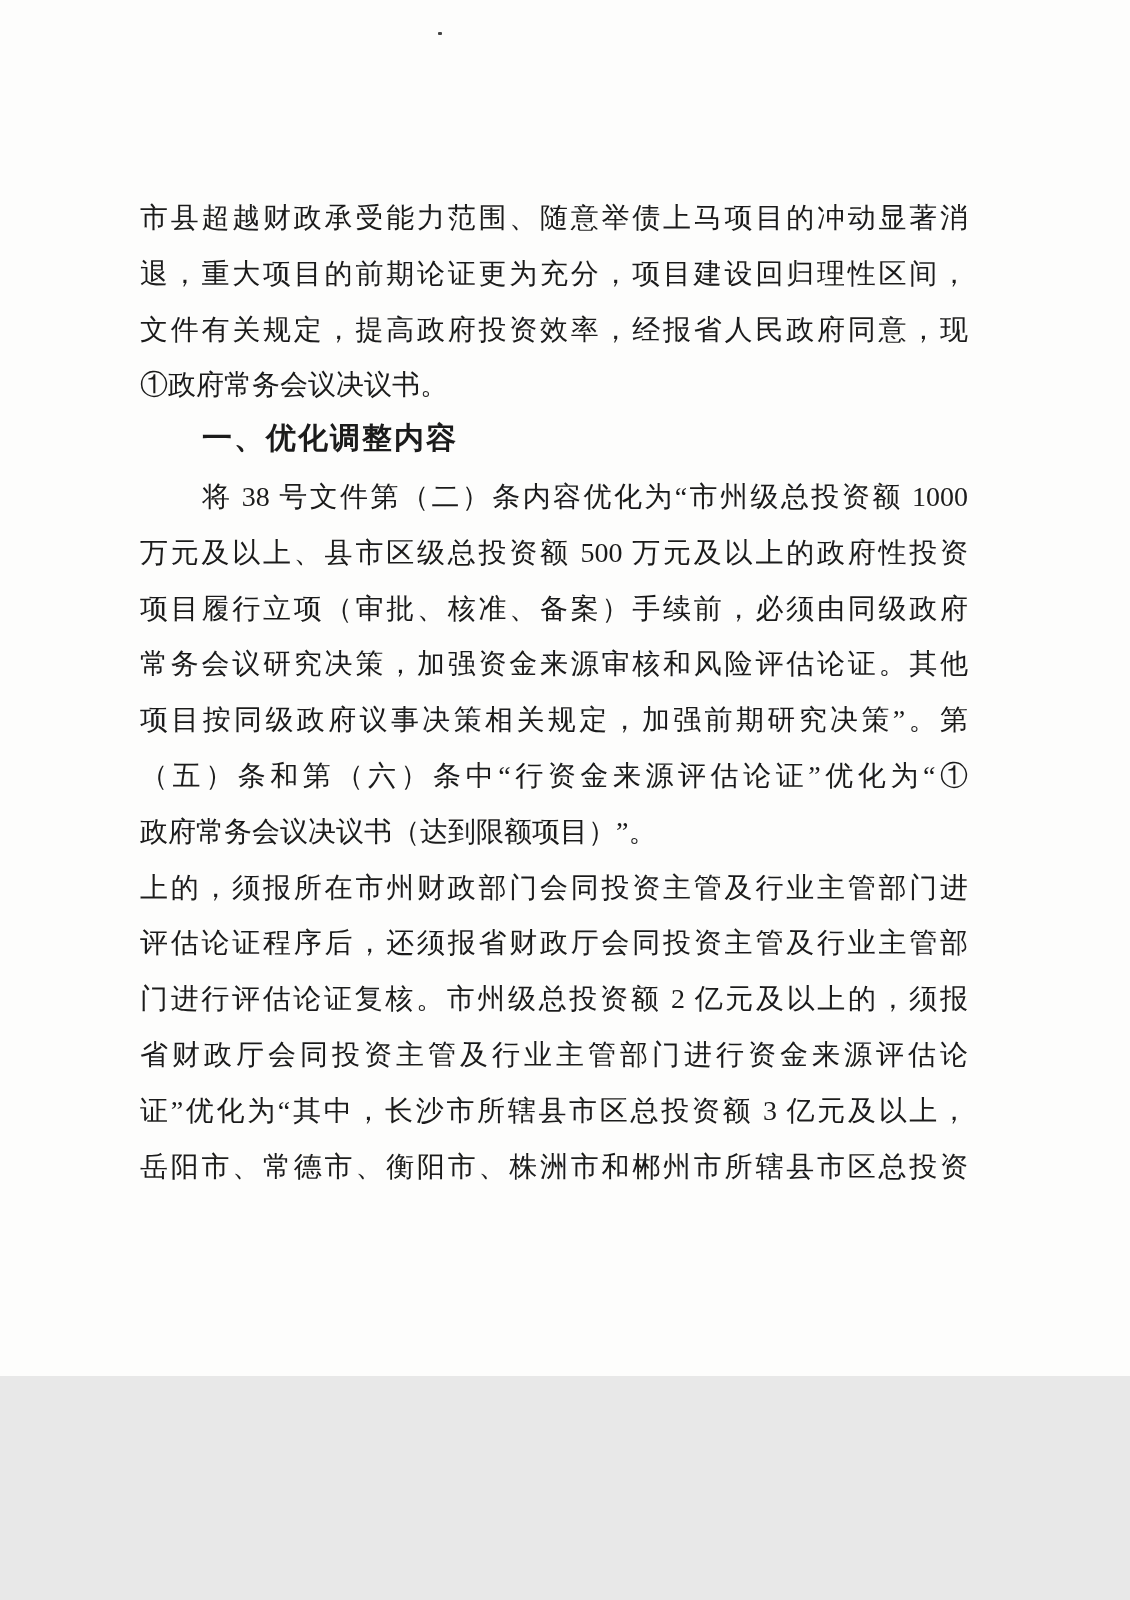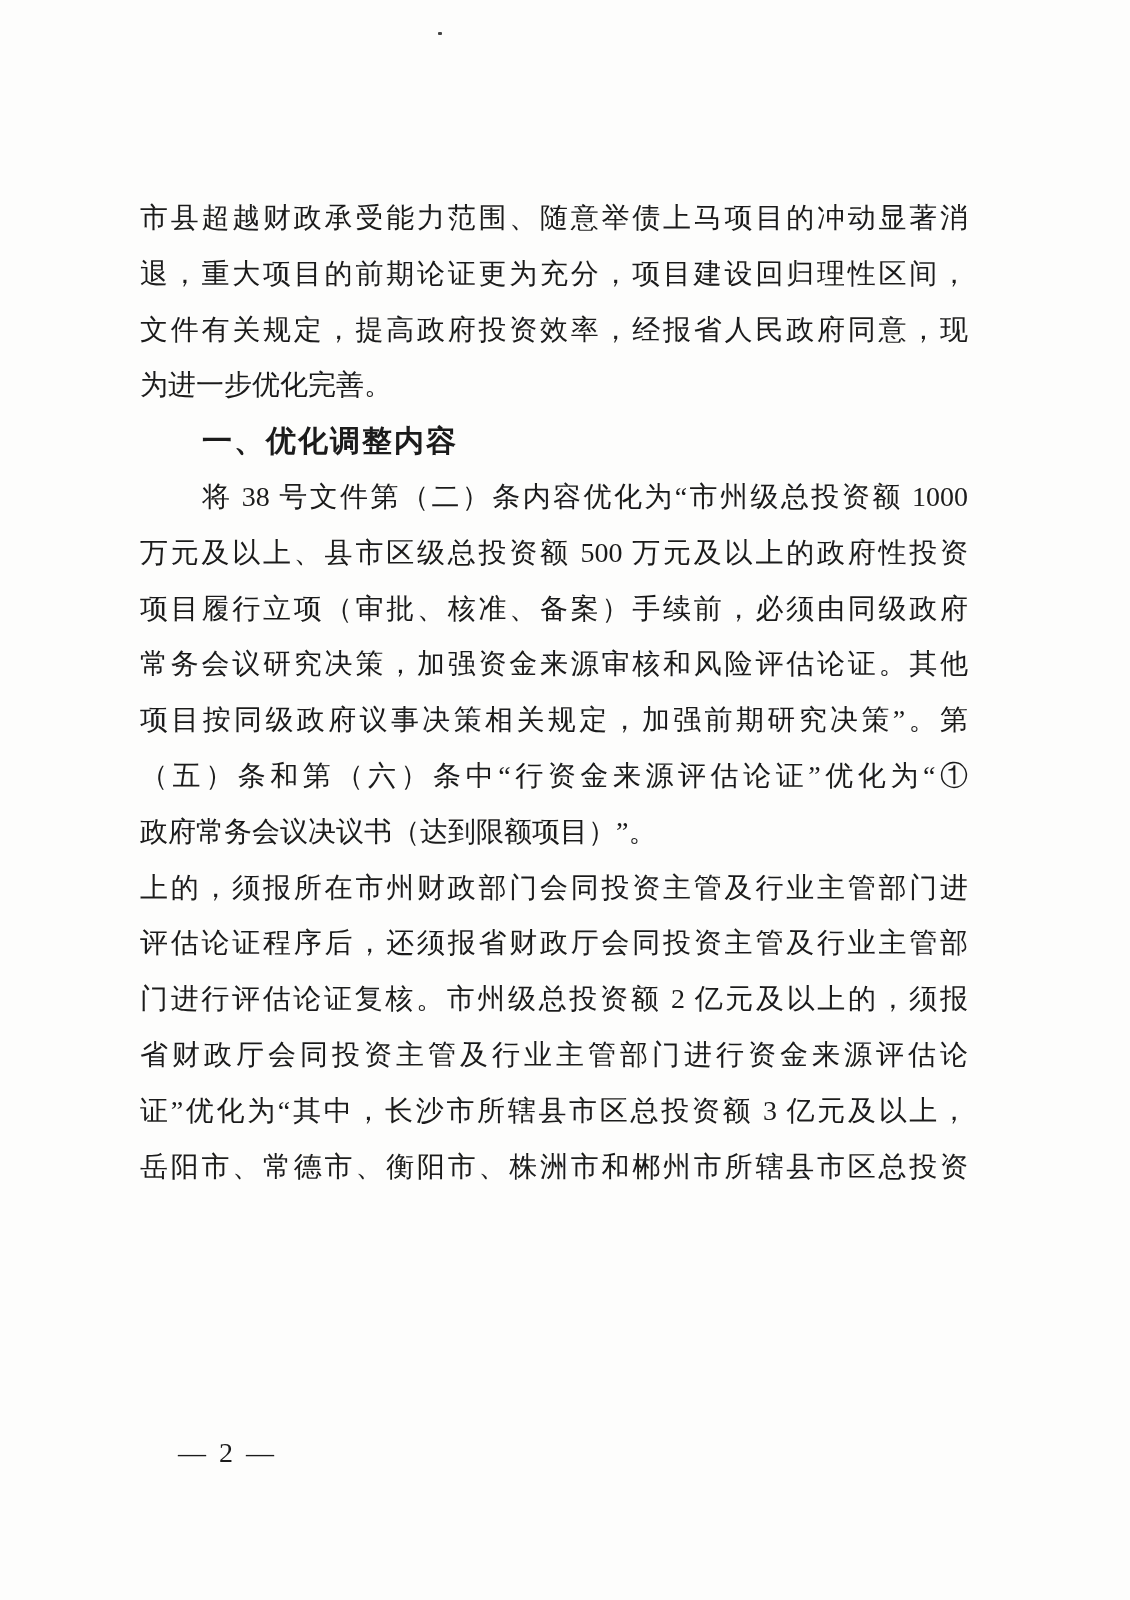--- a/index.html
+++ b/index.html
@@ -7,21 +7,21 @@
     --page-bg: #fdfdfc;
   }
   html, body {
     margin: 0;
     padding: 0;
     background: #e8e8e8;
   }
   .page {
     position: relative;
     width: 1130px;
-    height: 1600px;
+    height: 1376px;
     margin: 0 auto;
     background: var(--page-bg);
     color: var(--ink);
     font-family: "Liberation Serif", "DejaVu Serif", serif;
     overflow: hidden;
   }
   .text-block {
     position: absolute;
     left: 140px;
     top: 190px;
@@ -36,21 +36,21 @@
     text-justify: inter-character;
     overflow: hidden;
   }
   .line.end {
     text-align-last: left;
   }
   .line.indent {
     padding-left: 62px;
   }
   .line.heading {
-    font-family: Liberation Serif, serif;
+    font-family: Liberation Mono, monospace;
     font-weight: bold;
     font-size: 30px;
     text-align-last: left;
     padding-left: 62px;
     letter-spacing: 2px;
   }
   .footer {
     position: absolute;
     left: 178px;
     top: 1437px;
@@ -71,21 +71,21 @@
 </head>
 <body>
 
 <div class="page">
   <div class="speck"></div>
 
   <div class="text-block">
     <div class="line">市县超越财政承受能力范围、随意举债上马项目的冲动显著消</div>
     <div class="line">退，重大项目的前期论证更为充分，项目建设回归理性区间，</div>
     <div class="line">文件有关规定，提高政府投资效率，经报省人民政府同意，现</div>
-    <div class="line end">为进一步优化完善。</div>
+    <div class="line end">①政府常务会议决议书。</div>
     <div class="line heading">一、优化调整内容</div>
     <div class="line indent">将 38 号文件第（二）条内容优化为“市州级总投资额 1000</div>
     <div class="line">万元及以上、县市区级总投资额 500 万元及以上的政府性投资</div>
     <div class="line">项目履行立项（审批、核准、备案）手续前，必须由同级政府</div>
     <div class="line">常务会议研究决策，加强资金来源审核和风险评估论证。其他</div>
     <div class="line">项目按同级政府议事决策相关规定，加强前期研究决策”。第</div>
     <div class="line">（五）条和第（六）条中“行资金来源评估论证”优化为“①</div>
     <div class="line end">政府常务会议决议书（达到限额项目）”。</div>
     <div class="line">上的，须报所在市州财政部门会同投资主管及行业主管部门进</div>
     <div class="line">评估论证程序后，还须报省财政厅会同投资主管及行业主管部</div>

